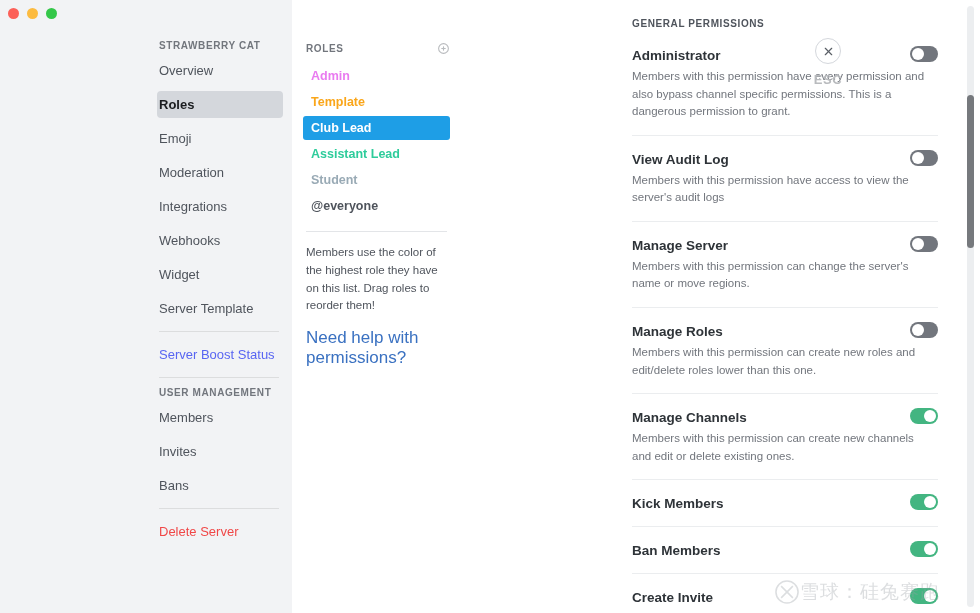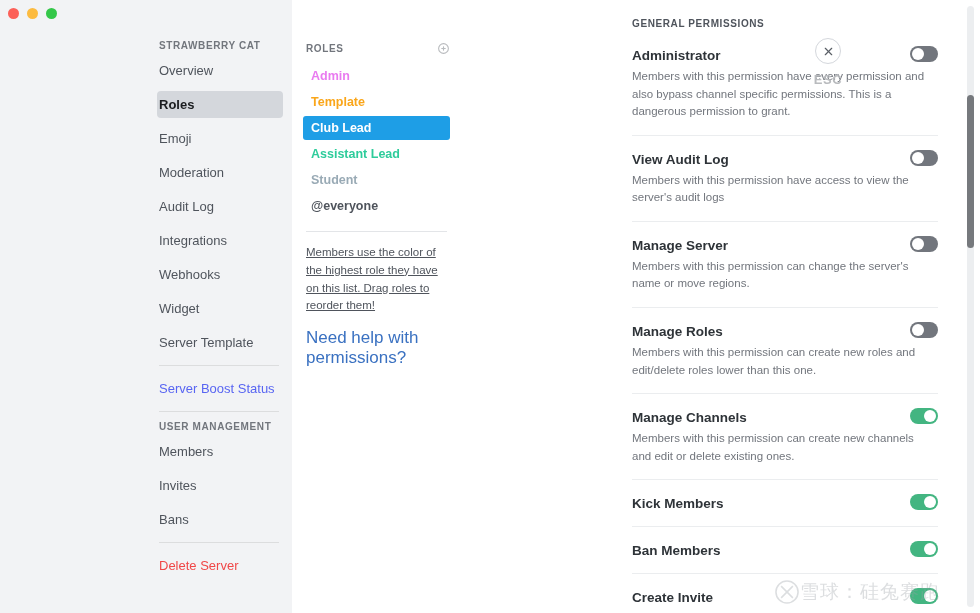--- a/index.html
+++ b/index.html
@@ -76,21 +76,20 @@
     font-size: 12.5px; font-weight: 600;
     padding: 5px 8px; border-radius: 3px;
     margin-bottom: 2px; cursor: pointer;
     white-space: nowrap; overflow: hidden;
   }
   .role-item.selected { background: #1e9ee6; color: #fff !important; }
   .roles-sep { height: 1px; background: #e3e5e8; margin: 13px 3px 12px 3px; }
   .roles-note {
     font-size: 11.5px; color: #4f545c; line-height: 1.55;
     padding: 0 2px 0 3px;
-    text-decoration: underline;
   }
   .roles-help {
     font-size: 17px; color: #3a71c1; margin-top: 13px;
     padding-left: 3px; cursor: pointer;
   }
 
   
   .perm-col {
     flex: 1; background: #fff;
     position: relative; overflow: hidden;
@@ -180,21 +179,20 @@
   </div>
 
   <div class="sidebar-col">
     <div class="sidebar-inner">
       <div class="side-header">STRAWBERRY CAT</div>
       <div id="sidebar-items">
           <div class="side-item">Overview</div>
           <div class="side-item active">Roles</div>
           <div class="side-item">Emoji</div>
           <div class="side-item">Moderation</div>
-          <div class="side-item">Audit Log</div>
           <div class="side-item">Integrations</div>
           <div class="side-item">Webhooks</div>
           <div class="side-item">Widget</div>
           <div class="side-item">Server Template</div>
         </div>
       <div class="side-sep"></div>
       <div class="side-item link">Server Boost Status</div>
       <div class="side-sep"></div>
       <div class="side-header">USER MANAGEMENT</div>
       <div id="sidebar-user-items">

